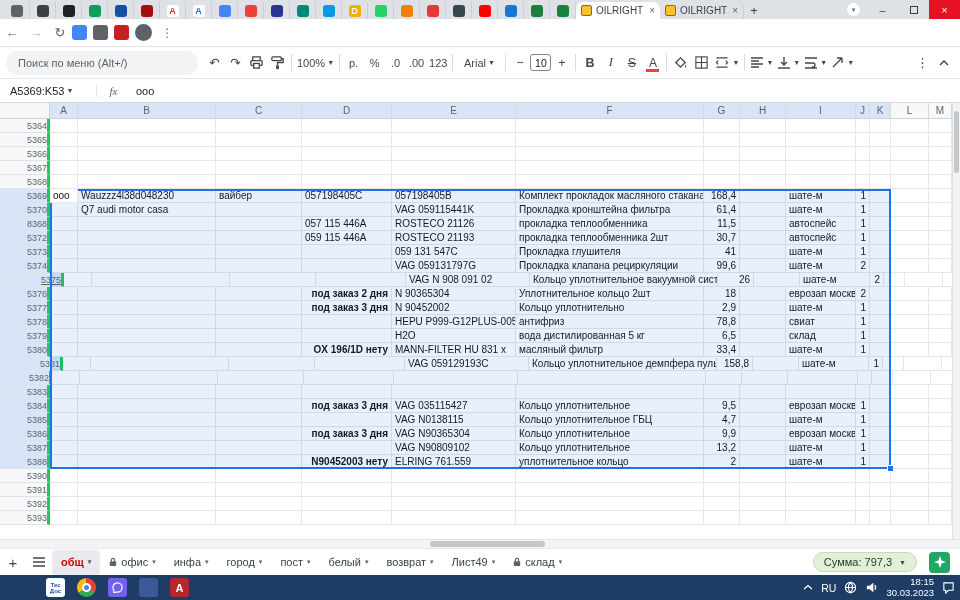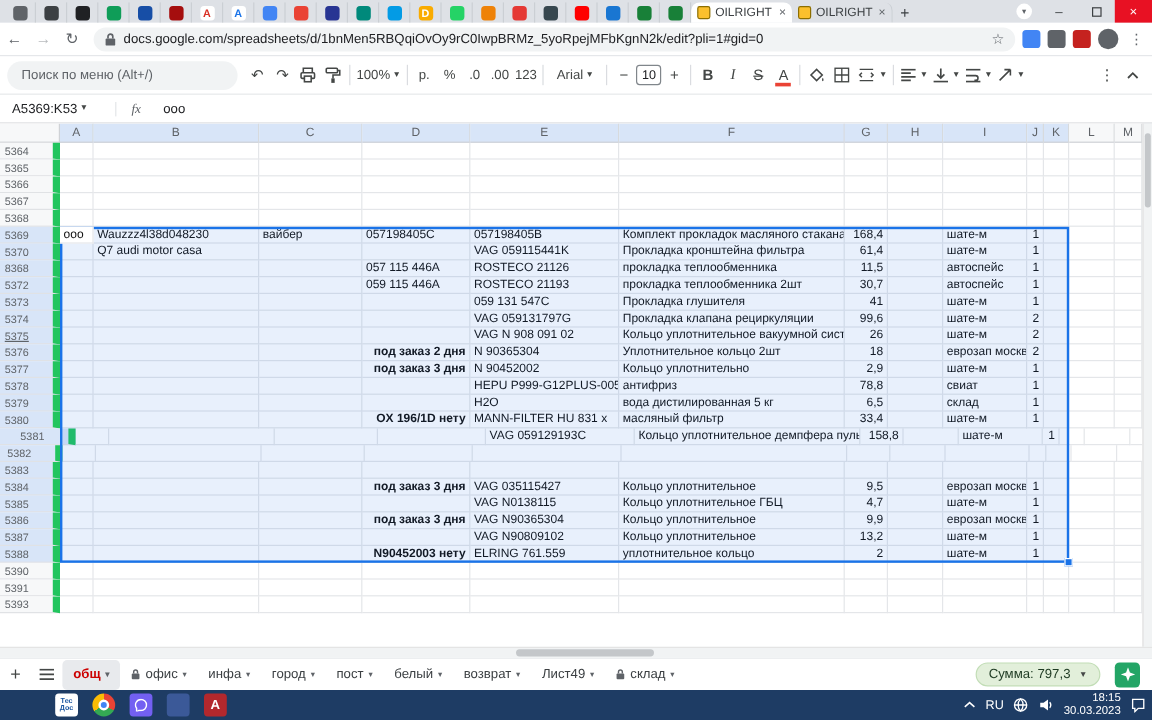--- a/index.html
+++ b/index.html
@@ -53,21 +53,21 @@
   .namebox{width:96px;padding-left:10px;font-size:11px;color:#202124;display:flex;align-items:center;flex:none}
   .fx{width:34px;text-align:center;font-style:italic;color:#5f6368;font-size:11px;border-left:1px solid #e3e5e8;flex:none;font-family:"Liberation Serif",serif}
   .fval{font-size:11px;color:#202124;margin-left:6px}
 
   
   .gridwrap{position:absolute;top:103px;left:0;width:952px;height:436px;overflow:hidden;background:#fff}
   .ghead{display:flex;height:16px}
   .corner{height:16px;background:#f7f8f9;border-right:1px solid #cfd2d6;border-bottom:1px solid #cfd2d6;flex:none}
   .colhdr{height:16px;background:#f7f8f9;border-right:1px solid #d7dadd;border-bottom:1px solid #cfd2d6;font-size:10px;color:#5f6368;display:flex;align-items:center;justify-content:center;flex:none}
   .grow{display:flex;height:14px}
-  .rowhdr{height:14px;background:#f7f8f9;border-right:6px solid #22c55e;border-bottom:1px solid #e0e2e5;font-size:9px;color:#5f6368;display:flex;align-items:center;justify-content:flex-end;padding-right:20px;flex:none}
+  .rowhdr{height:14px;background:#f7f8f9;border-right:3px solid #22c55e;border-bottom:1px solid #e0e2e5;font-size:9px;color:#5f6368;display:flex;align-items:center;justify-content:flex-end;padding-right:0;flex:none}
   .cell{height:14px;border-right:1px solid #e4e6e9;border-bottom:1px solid #e4e6e9;font-size:10px;color:#111;padding:0 3px;overflow:hidden;white-space:nowrap;display:flex;align-items:center;flex:none}
   .num{justify-content:flex-end}
   .dstrong{font-weight:bold;justify-content:flex-end}
   .selhdr{background:#d8e5f8}
   .active-cell{position:relative;z-index:6;background:#fff}
   .selbox{position:absolute;left:50px;top:86px;width:841px;height:280px;background:rgba(31,106,221,0.10);border:2px solid #1a73e8;pointer-events:none;z-index:5}
   .selhandle{position:absolute;left:887px;top:362px;width:7px;height:7px;background:#1a73e8;border:1px solid #fff;z-index:7}
   .vscroll{position:absolute;right:0;top:103px;width:8px;height:436px;background:#f1f3f4;border-left:1px solid #e0e0e0}
   .vthumb{position:absolute;top:8px;left:1px;width:5px;height:62px;background:#c4c7ca;border-radius:3px}
   .hscroll{position:absolute;top:539px;left:0;width:960px;height:9px;background:#f1f3f4;border-top:1px solid #e4e4e4}
@@ -188,28 +188,20 @@
           <span class="maxbox"></span>
         </div>
       <div class="wc close">×</div>
     </div>
   </div>
 
   <div class="navbar">
     <div class="navicon">←</div>
     <div class="navicon dis">→</div>
     <div class="navicon">↻</div>
-    <div class="addr">
-      <svg width="10" height="12" viewBox="0 0 10 12">
-          <rect x="1" y="5" width="8" height="6" rx="1" fill="#5f6368"></rect>
-          <path d="M3 5V3.5a2 2 0 0 1 4 0V5" fill="none" stroke="#5f6368" stroke-width="1.4"></path>
-        </svg>
-      <span class="url">docs.google.com/spreadsheets/d/1bnMen5RBQqiOvOy9rC0IwpBRMz_5yoRpejMFbKgnN2k/edit?pli=1#gid=0</span>
-      <span class="star">☆</span>
-    </div>
     <span class="exticon" style="background:#4285f4"></span>
     <span class="exticon" style="background:#5f6368"></span>
     <span class="exticon" style="background:#c5221f"></span>
     <span class="avatar"></span>
     <span class="kebab">⋮</span>
   </div>
 
   <div class="toolbar">
     <div class="menusearch">Поиск по меню (Alt+/)</div>
     <div class="tbtn">↶</div>
@@ -506,21 +498,21 @@
           <div class="cell" style="width: 188px;">Прокладка клапана рециркуляции</div>
           <div class="cell num" style="width: 36px;">99,6</div>
           <div class="cell" style="width: 46px;"></div>
           <div class="cell" style="width: 70px;">шате-м</div>
           <div class="cell num" style="width: 14px;">2</div>
           <div class="cell" style="width: 21px;"></div>
           <div class="cell" style="width: 38px;"></div>
           <div class="cell" style="width: 23px;"></div>
         </div>
         <div class="grow">
-          <div class="rowhdr selhdr" style="width: 50px; text-decoration: underline;">5375</div>
+          <div class="rowhdr selhdr" style="width: 64px; text-decoration: underline;">5375</div>
           <div class="cell" style="width: 28px;"></div>
           <div class="cell" style="width: 138px;"></div>
           <div class="cell" style="width: 86px;"></div>
           <div class="cell" style="width: 90px;"></div>
           <div class="cell" style="width: 124px;">VAG N 908 091 02</div>
           <div class="cell" style="width: 188px;">Кольцо уплотнительное вакуумной системы</div>
           <div class="cell num" style="width: 36px;">26</div>
           <div class="cell" style="width: 46px;"></div>
           <div class="cell" style="width: 70px;">шате-м</div>
           <div class="cell num" style="width: 14px;">2</div>
@@ -747,20 +739,36 @@
           <div class="cell num" style="width: 36px;"></div>
           <div class="cell" style="width: 46px;"></div>
           <div class="cell" style="width: 70px;"></div>
           <div class="cell num" style="width: 14px;"></div>
           <div class="cell" style="width: 21px;"></div>
           <div class="cell" style="width: 38px;"></div>
           <div class="cell" style="width: 23px;"></div>
         </div>
         <div class="grow">
           <div class="rowhdr" style="width: 50px;">5391</div>
+          <div class="cell" style="width: 28px;"></div>
+          <div class="cell" style="width: 138px;"></div>
+          <div class="cell" style="width: 86px;"></div>
+          <div class="cell" style="width: 90px;"></div>
+          <div class="cell" style="width: 124px;"></div>
+          <div class="cell" style="width: 188px;"></div>
+          <div class="cell num" style="width: 36px;"></div>
+          <div class="cell" style="width: 46px;"></div>
+          <div class="cell" style="width: 70px;"></div>
+          <div class="cell num" style="width: 14px;"></div>
+          <div class="cell" style="width: 21px;"></div>
+          <div class="cell" style="width: 38px;"></div>
+          <div class="cell" style="width: 23px;"></div>
+        </div>
+        <div class="grow">
+          <div class="rowhdr" style="width: 50px;">5392</div>
           <div class="cell" style="width: 28px;"></div>
           <div class="cell" style="width: 138px;"></div>
           <div class="cell" style="width: 86px;"></div>
           <div class="cell" style="width: 90px;"></div>
           <div class="cell" style="width: 124px;"></div>
           <div class="cell" style="width: 188px;"></div>
           <div class="cell num" style="width: 36px;"></div>
           <div class="cell" style="width: 46px;"></div>
           <div class="cell" style="width: 70px;"></div>
           <div class="cell num" style="width: 14px;"></div>

